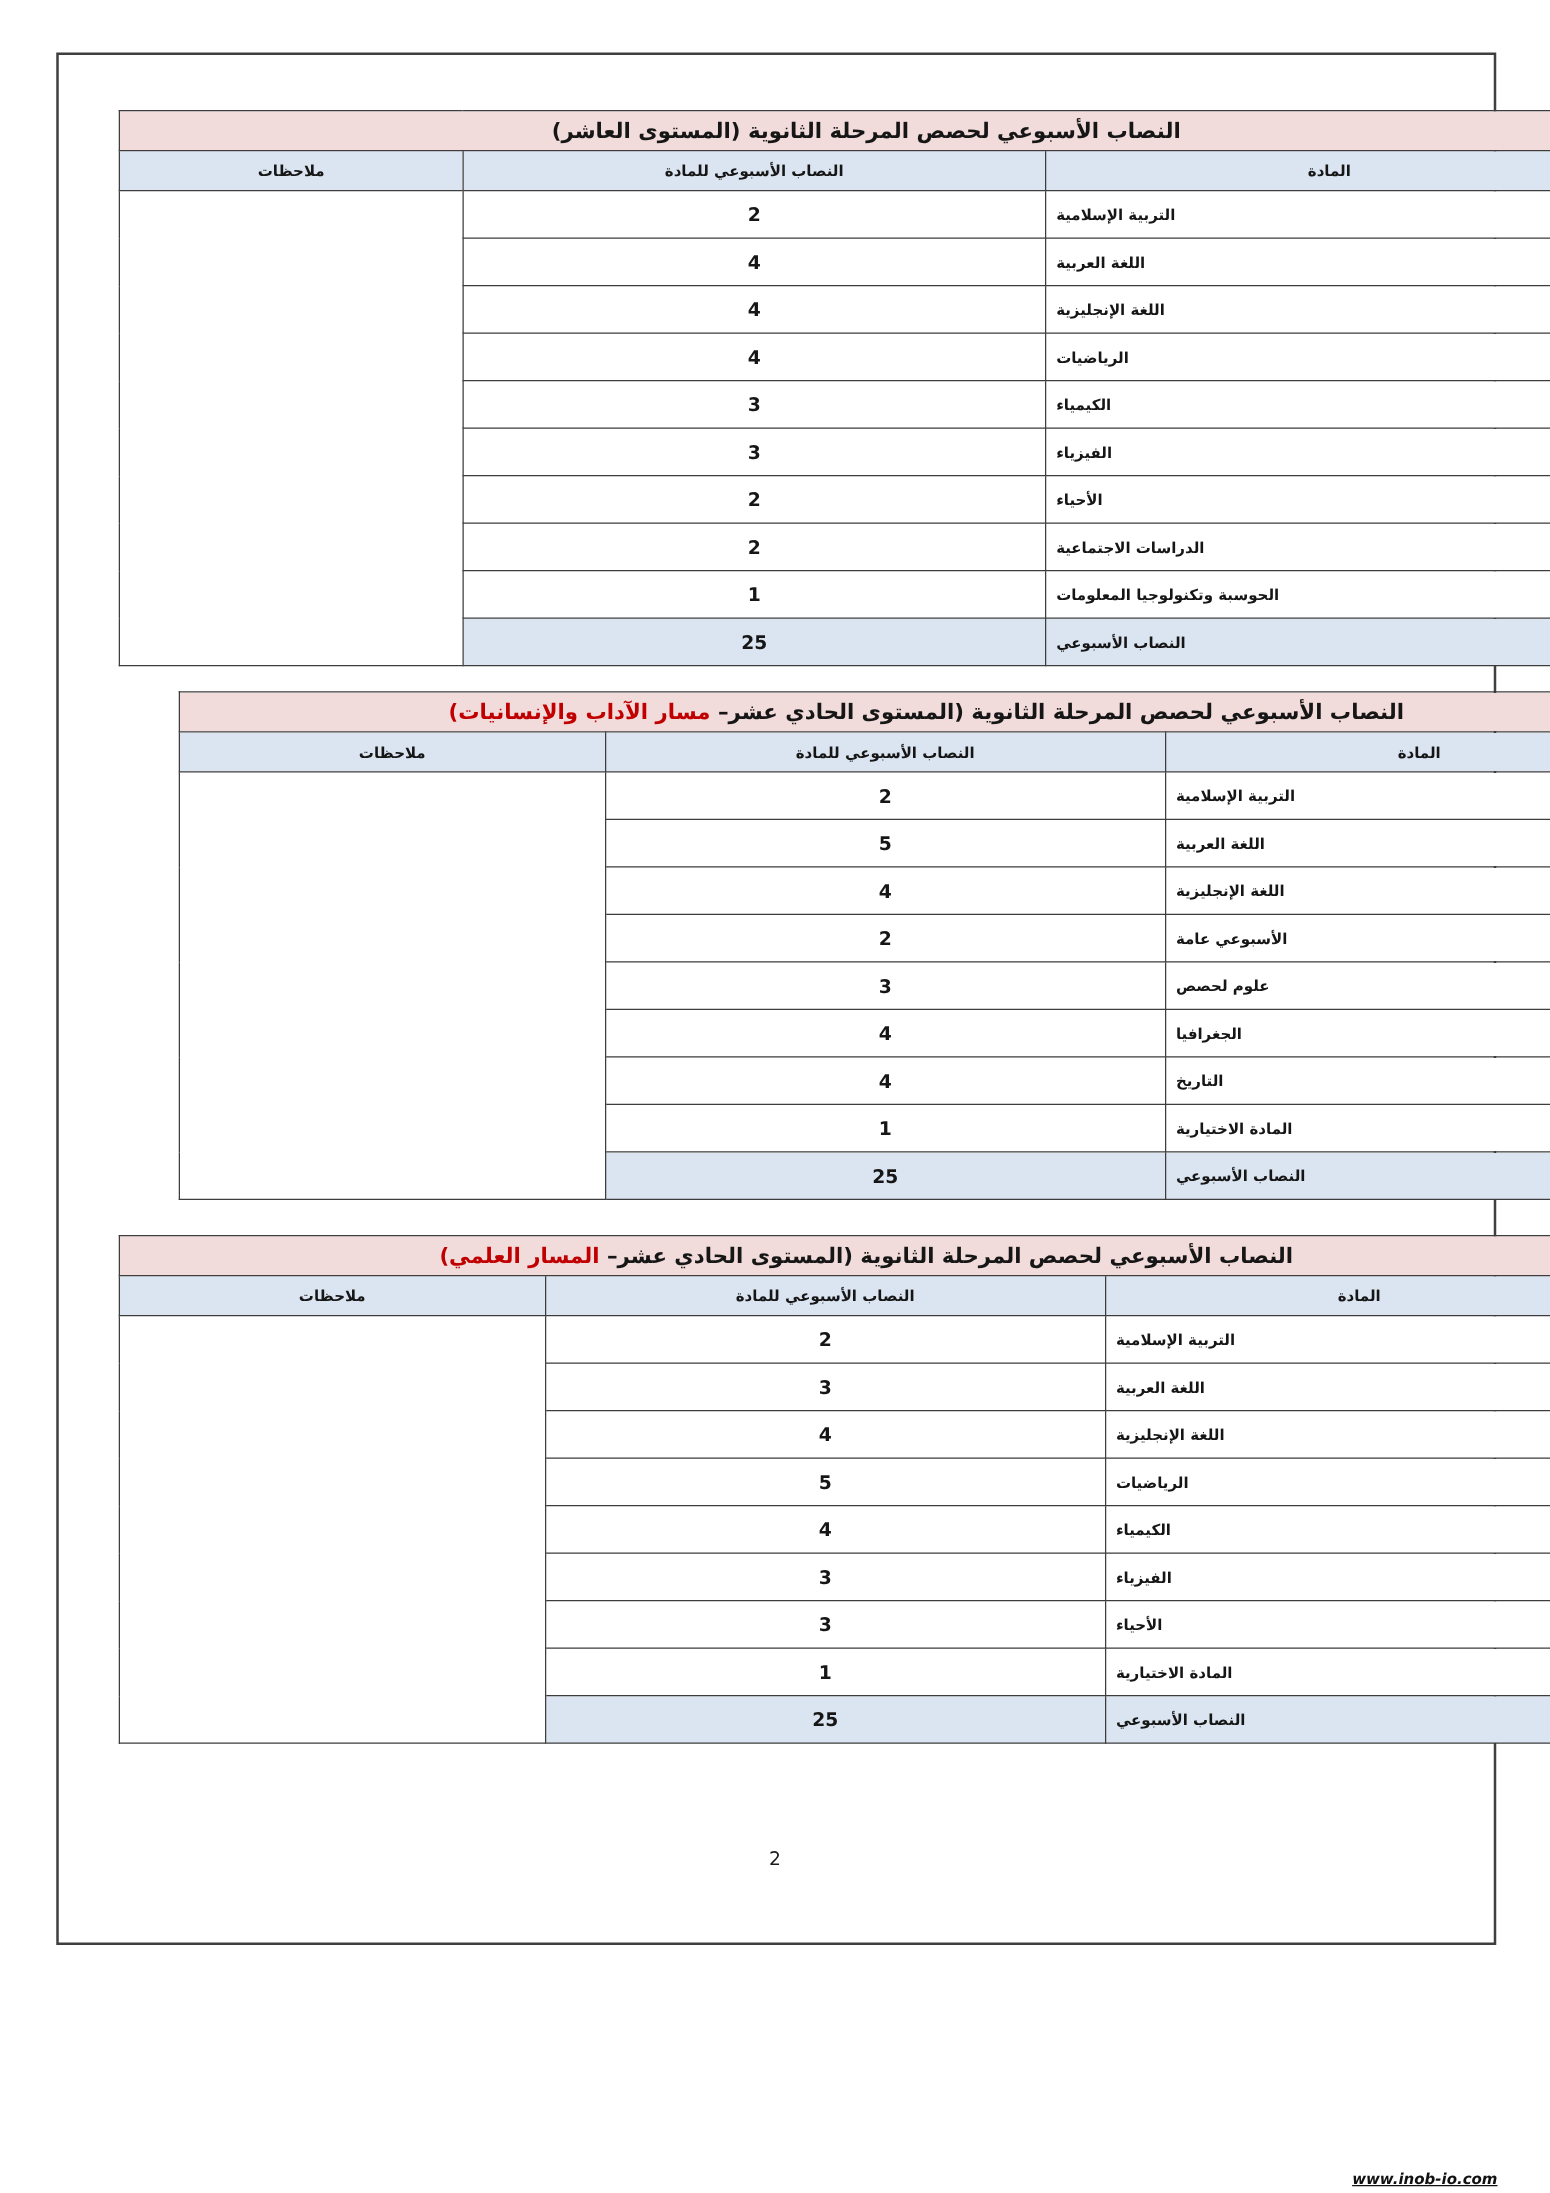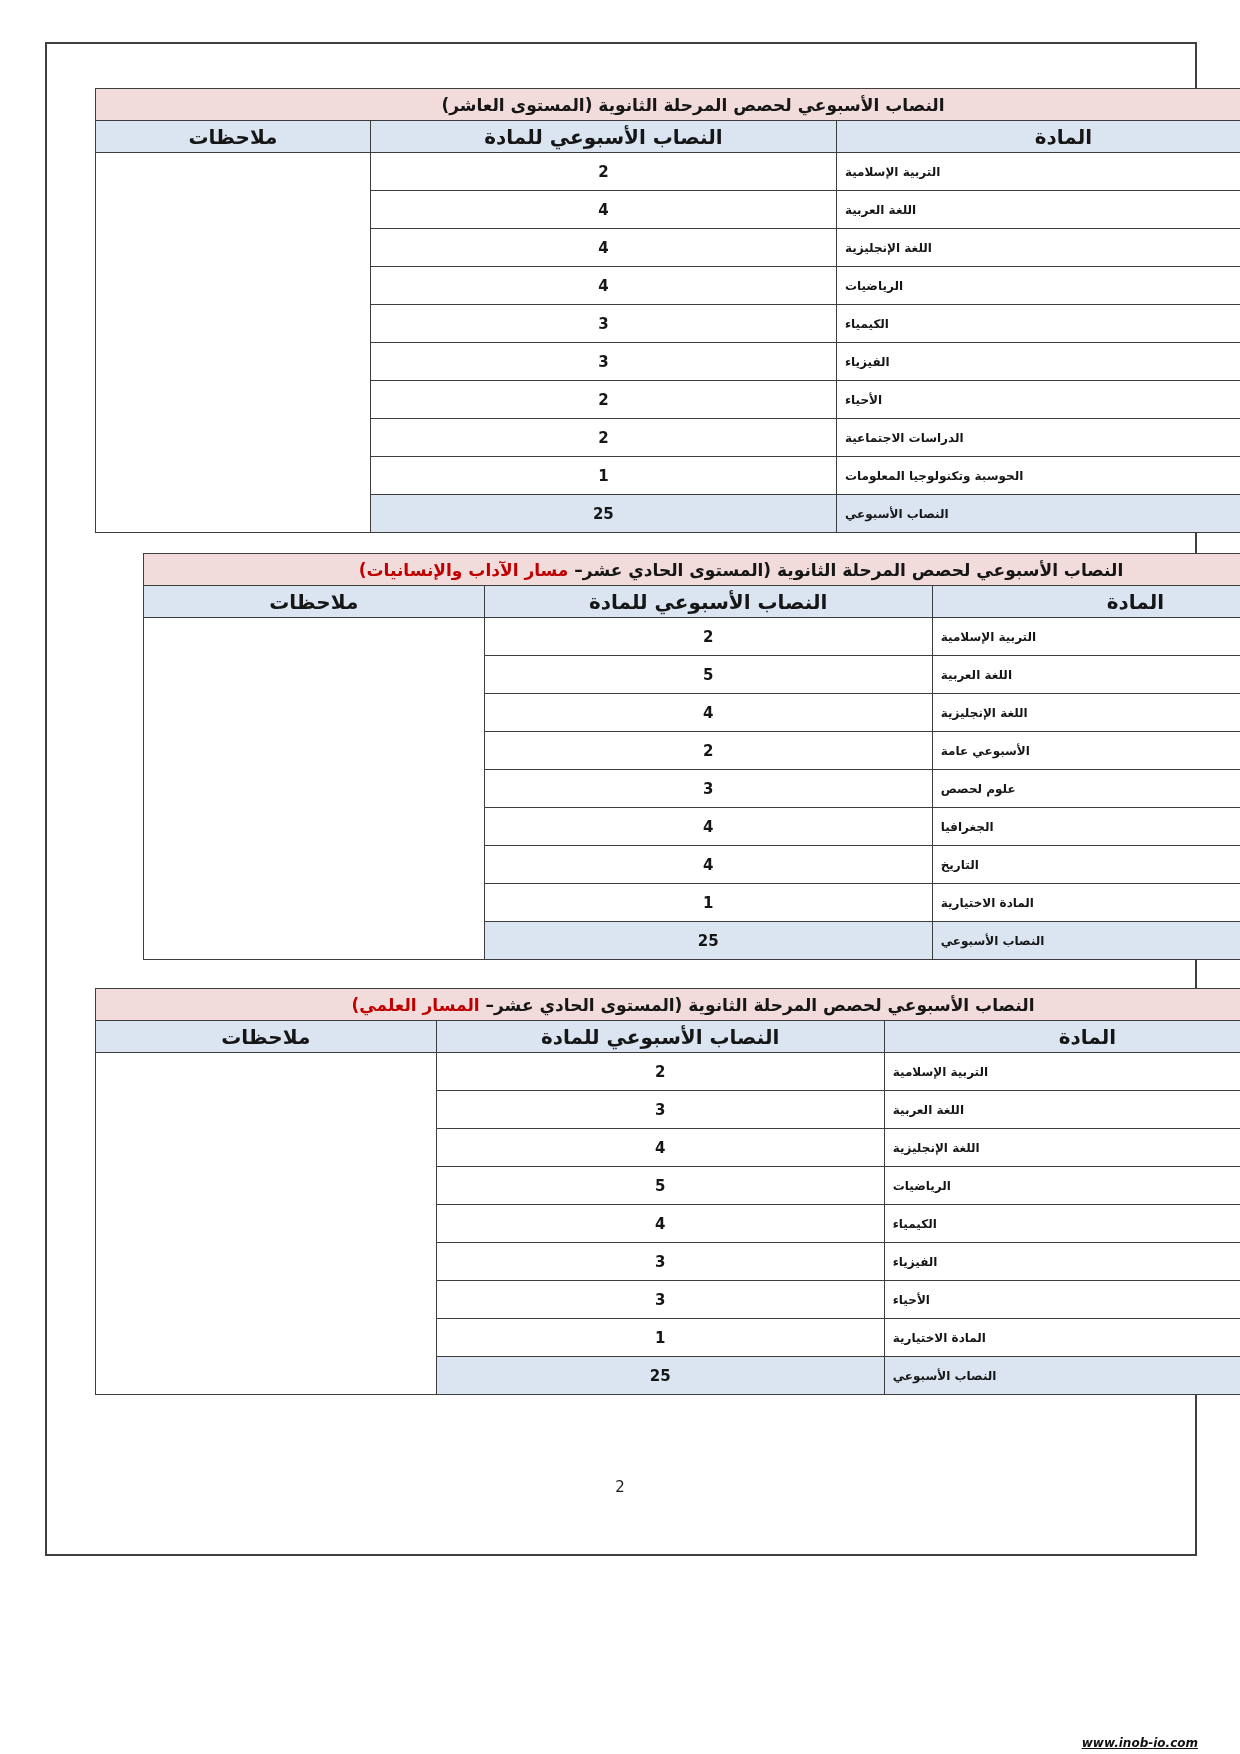--- a/index.html
+++ b/index.html
@@ -45,21 +45,21 @@
     background:var(--title-bg,#f2dcdb);
     text-align:center;
     font-size:17px;
     height:31px;
     padding:2px 6px;
   }
   .title-track{ color:var(--track-color,#c00000); }
   .header-row th{
     background:var(--header-bg,#dbe5f1);
     height:31px;
-    font-size:20px;
+    font-size:12px;
   }
   th.subject-h{ text-align:center; }
   th.quota-h, th.notes-h{ text-align:center; }
 
   td.subject-cell{
     text-align:left;
     font-size:12px;
     height:37px;
     background:#ffffff;
   }

